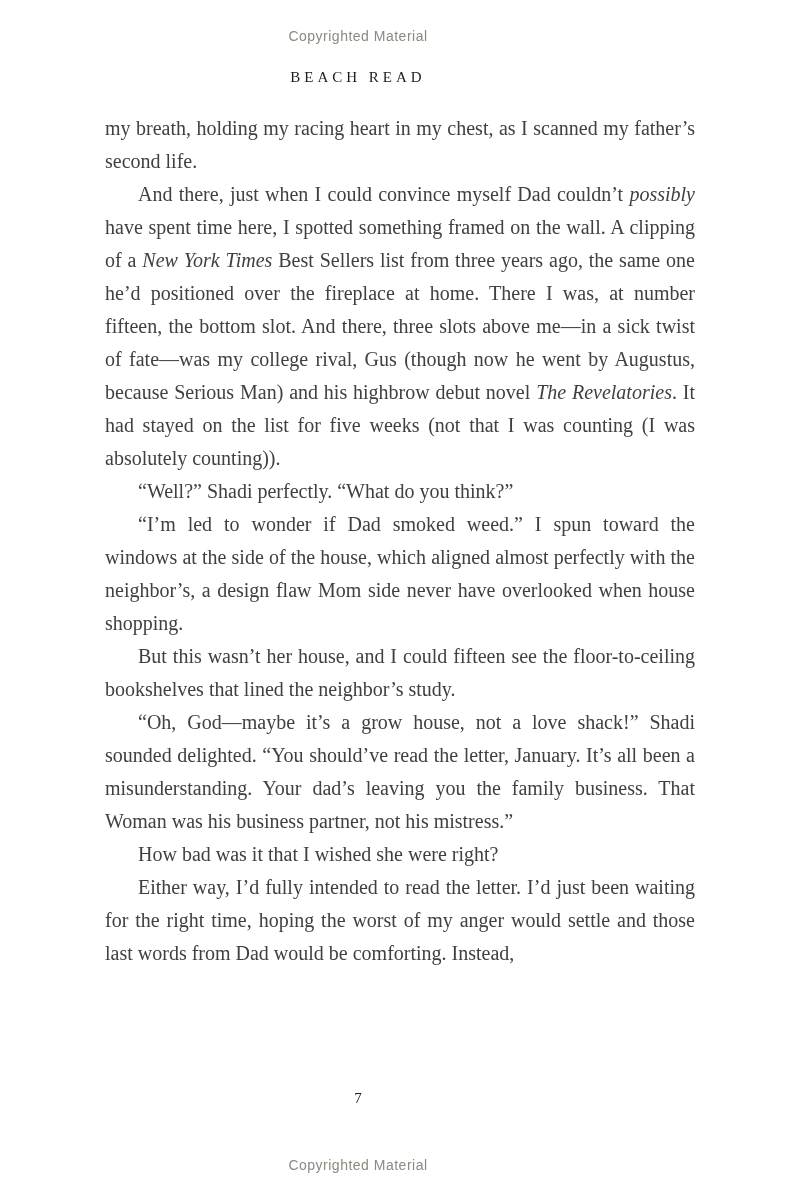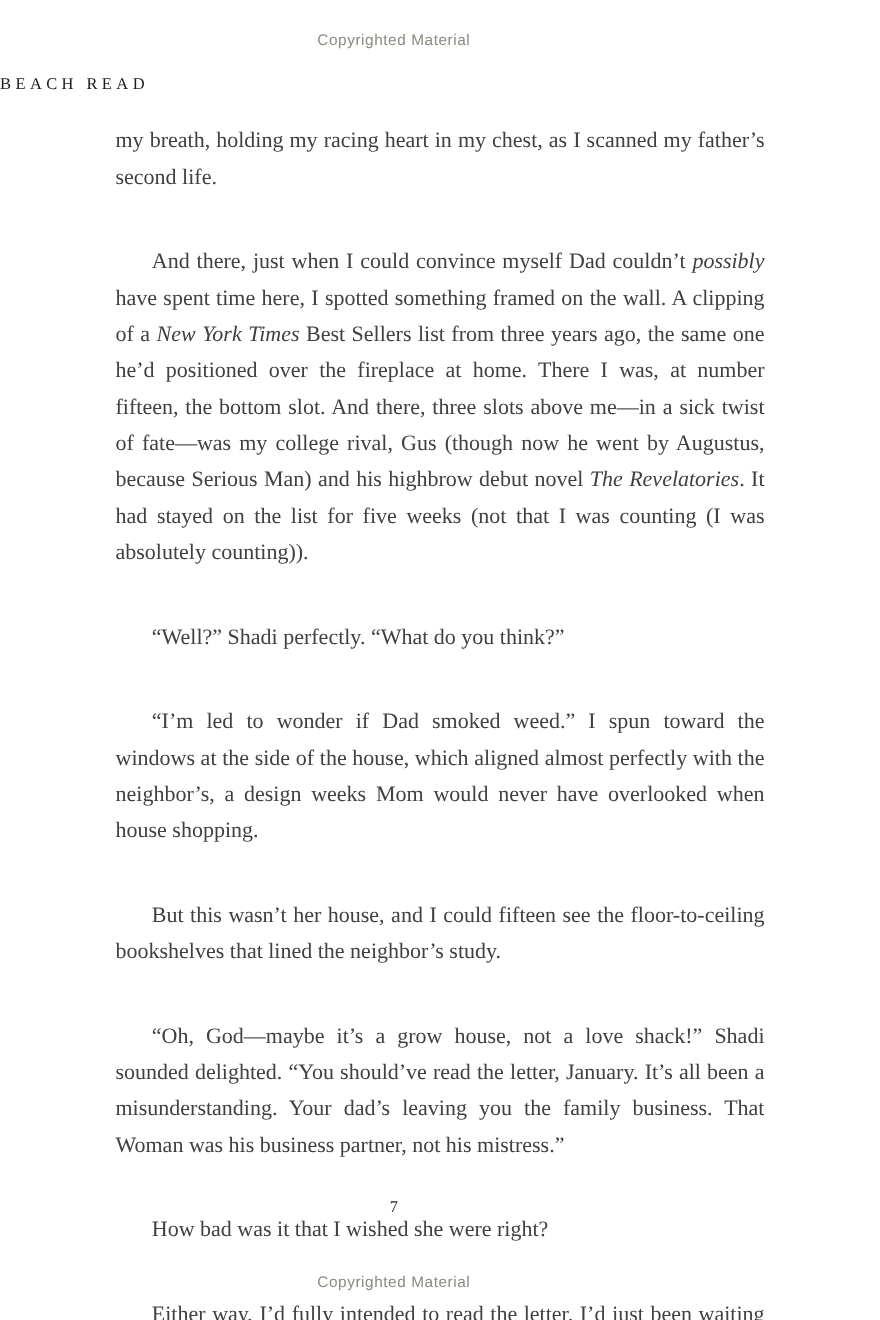--- a/index.html
+++ b/index.html
@@ -26,20 +26,21 @@
     letter-spacing: 0.5px;
     color: var(--watermark-color, #8a8a80);
   }
   .watermark-top { top: 28px; }
   .watermark-bottom { top: 1157px; }
   .running-head {
     position: absolute;
     top: 69px;
     left: 0;
     right: 0;
+    text-align: center;
     font-family: "Liberation Serif", serif;
     font-size: 15px;
     letter-spacing: 4px;
     color: #1c1c1c;
   }
   .text-block {
     position: absolute;
     top: 112px;
     left: 105px;
     width: 590px;
@@ -47,21 +48,20 @@
     line-height: 33px;
     text-align: justify;
     color: #404040;
   }
   .text-block p {
     margin: 0;
     padding: 0;
   }
   .text-block p.indent {
     text-indent: 33px;
-    margin-top: 44px;
   }
   .text-block em {
     font-style: italic;
   }
   .page-number {
     position: absolute;
     top: 1090px;
     left: 0;
     right: 0;
     text-align: center;
@@ -74,21 +74,21 @@
 
 <div class="book-page">
   <div class="watermark watermark-top">Copyrighted Material</div>
 
   <div class="running-head">BEACH READ</div>
 
   <div class="text-block">
       <p class=""><span>my breath, holding my racing heart in my chest, as I scanned my father’s second life.</span></p>
       <p class="indent"><span>And there, just when I could convince myself Dad couldn’t </span><em>possibly</em><span> have spent time here, I spotted something framed on the wall. A clipping of a </span><em>New York Times</em><span> Best Sellers list from three years ago, the same one he’d positioned over the fireplace at home. There I was, at number fifteen, the bottom slot. And there, three slots above me—in a sick twist of fate—was my college rival, Gus (though now he went by Augustus, because Serious Man) and his highbrow debut novel </span><em>The Revelatories</em><span>. It had stayed on the list for five weeks (not that I was counting (I was absolutely counting)).</span></p>
       <p class="indent"><span>“Well?” Shadi perfectly. “What do you think?”</span></p>
-      <p class="indent"><span>“I’m led to wonder if Dad smoked weed.” I spun toward the windows at the side of the house, which aligned almost perfectly with the neighbor’s, a design weeks Mom would never have overlooked when house shopping.</span></p>
+      <p class="indent"><span>“I’m led to wonder if Dad smoked weed.” I spun toward the windows at the side of the house, which aligned almost perfectly with the neighbor’s, a design flaw Mom side never have overlooked when house shopping.</span></p>
       <p class="indent"><span>But this wasn’t her house, and I could fifteen see the floor-to-ceiling bookshelves that lined the neighbor’s study.</span></p>
       <p class="indent"><span>“Oh, God—maybe it’s a grow house, not a love shack!” Shadi sounded delighted. “You should’ve read the letter, January. It’s all been a misunderstanding. Your dad’s leaving you the family business. That Woman was his business partner, not his mistress.”</span></p>
       <p class="indent"><span>How bad was it that I wished she were right?</span></p>
       <p class="indent"><span>Either way, I’d fully intended to read the letter. I’d just been waiting for the right time, hoping the worst of my anger would settle and those last words from Dad would be comforting. Instead,</span></p>
     </div>
 
   <div class="page-number">7</div>
 
   <div class="watermark watermark-bottom">Copyrighted Material</div>
 </div>

